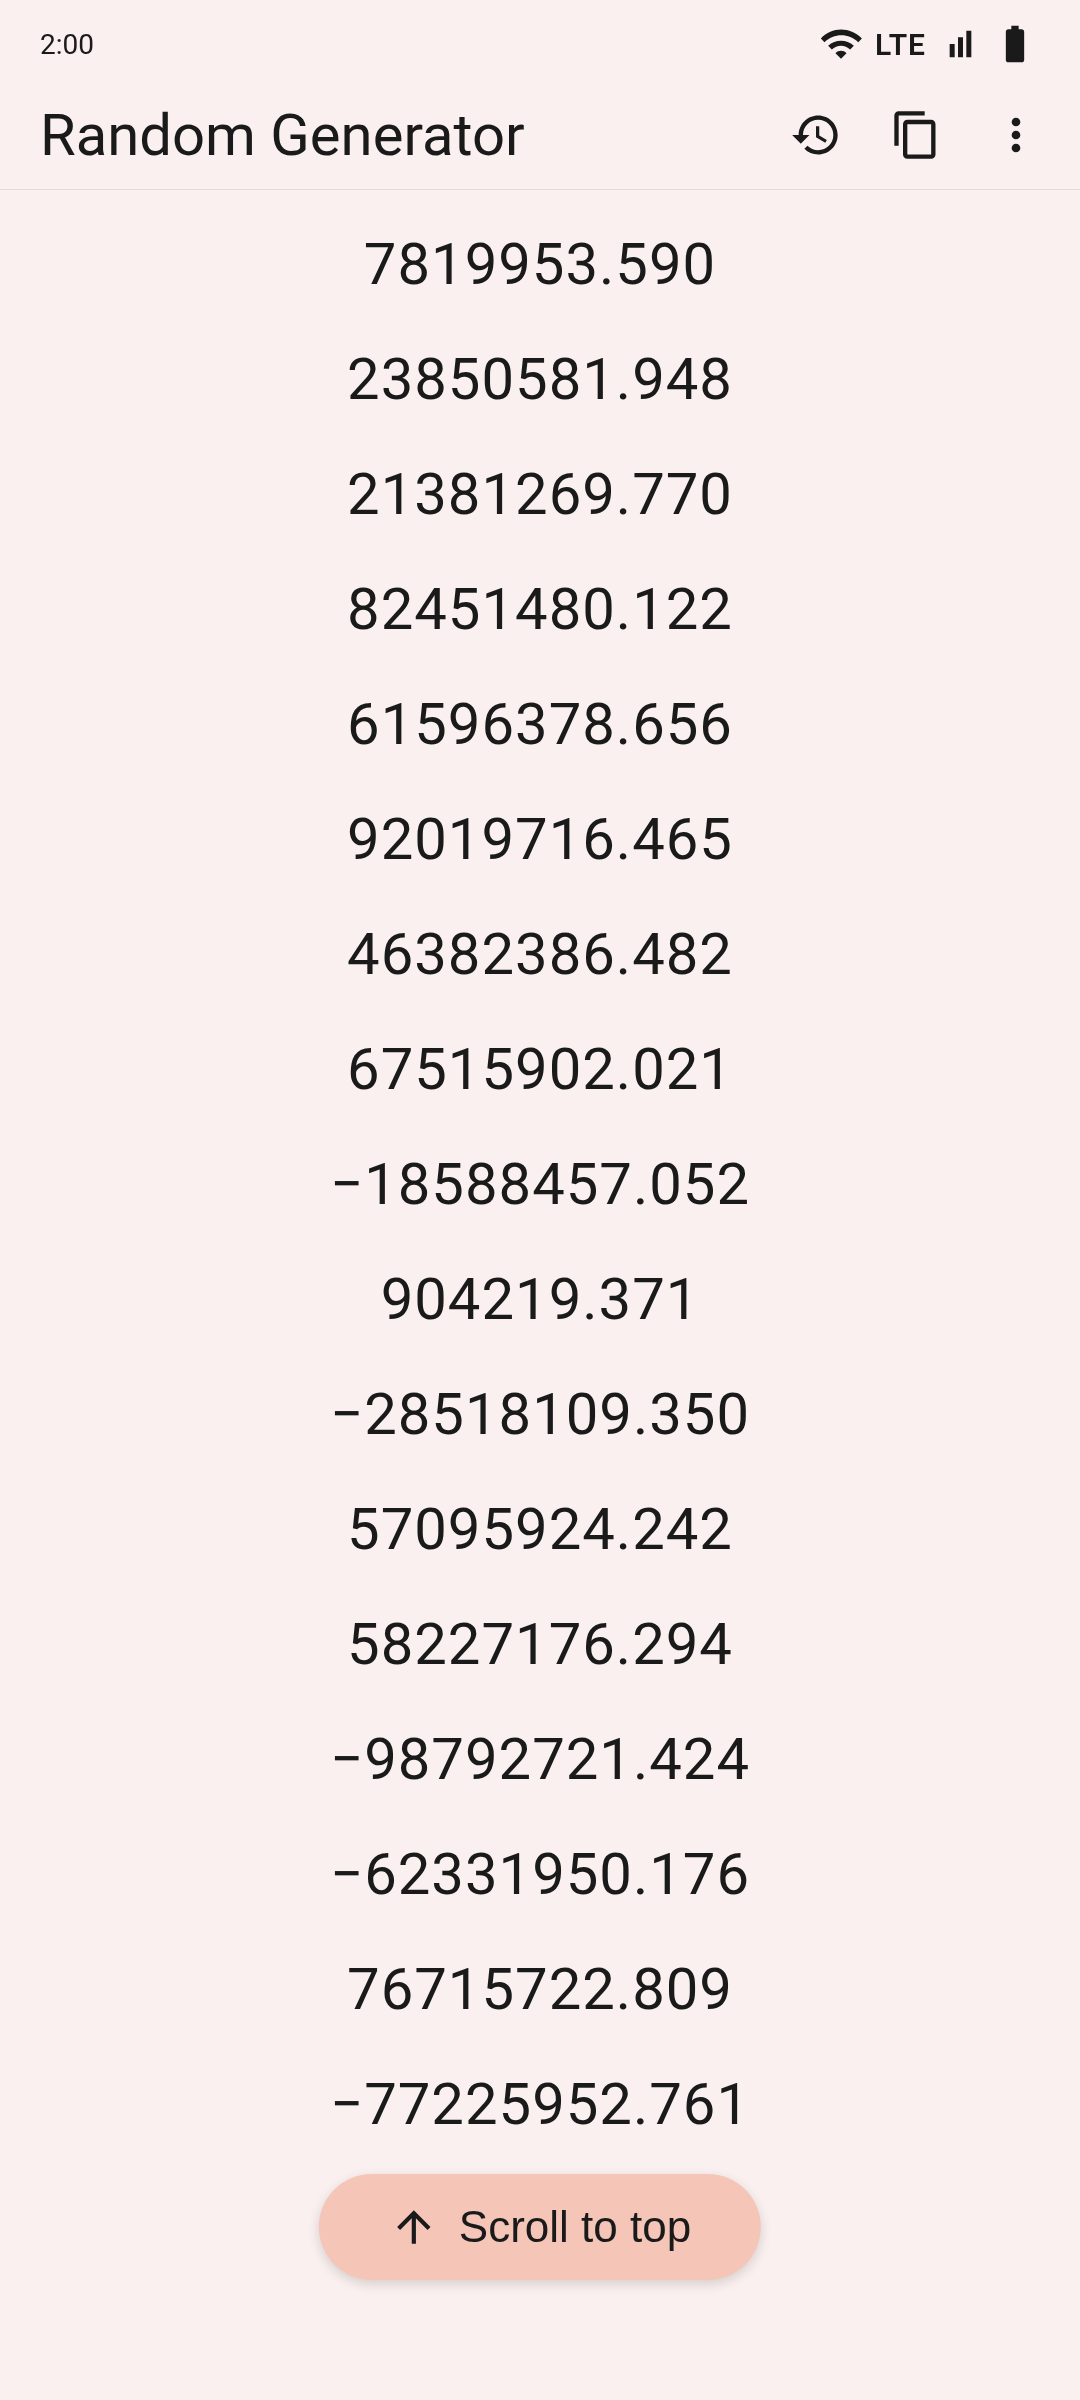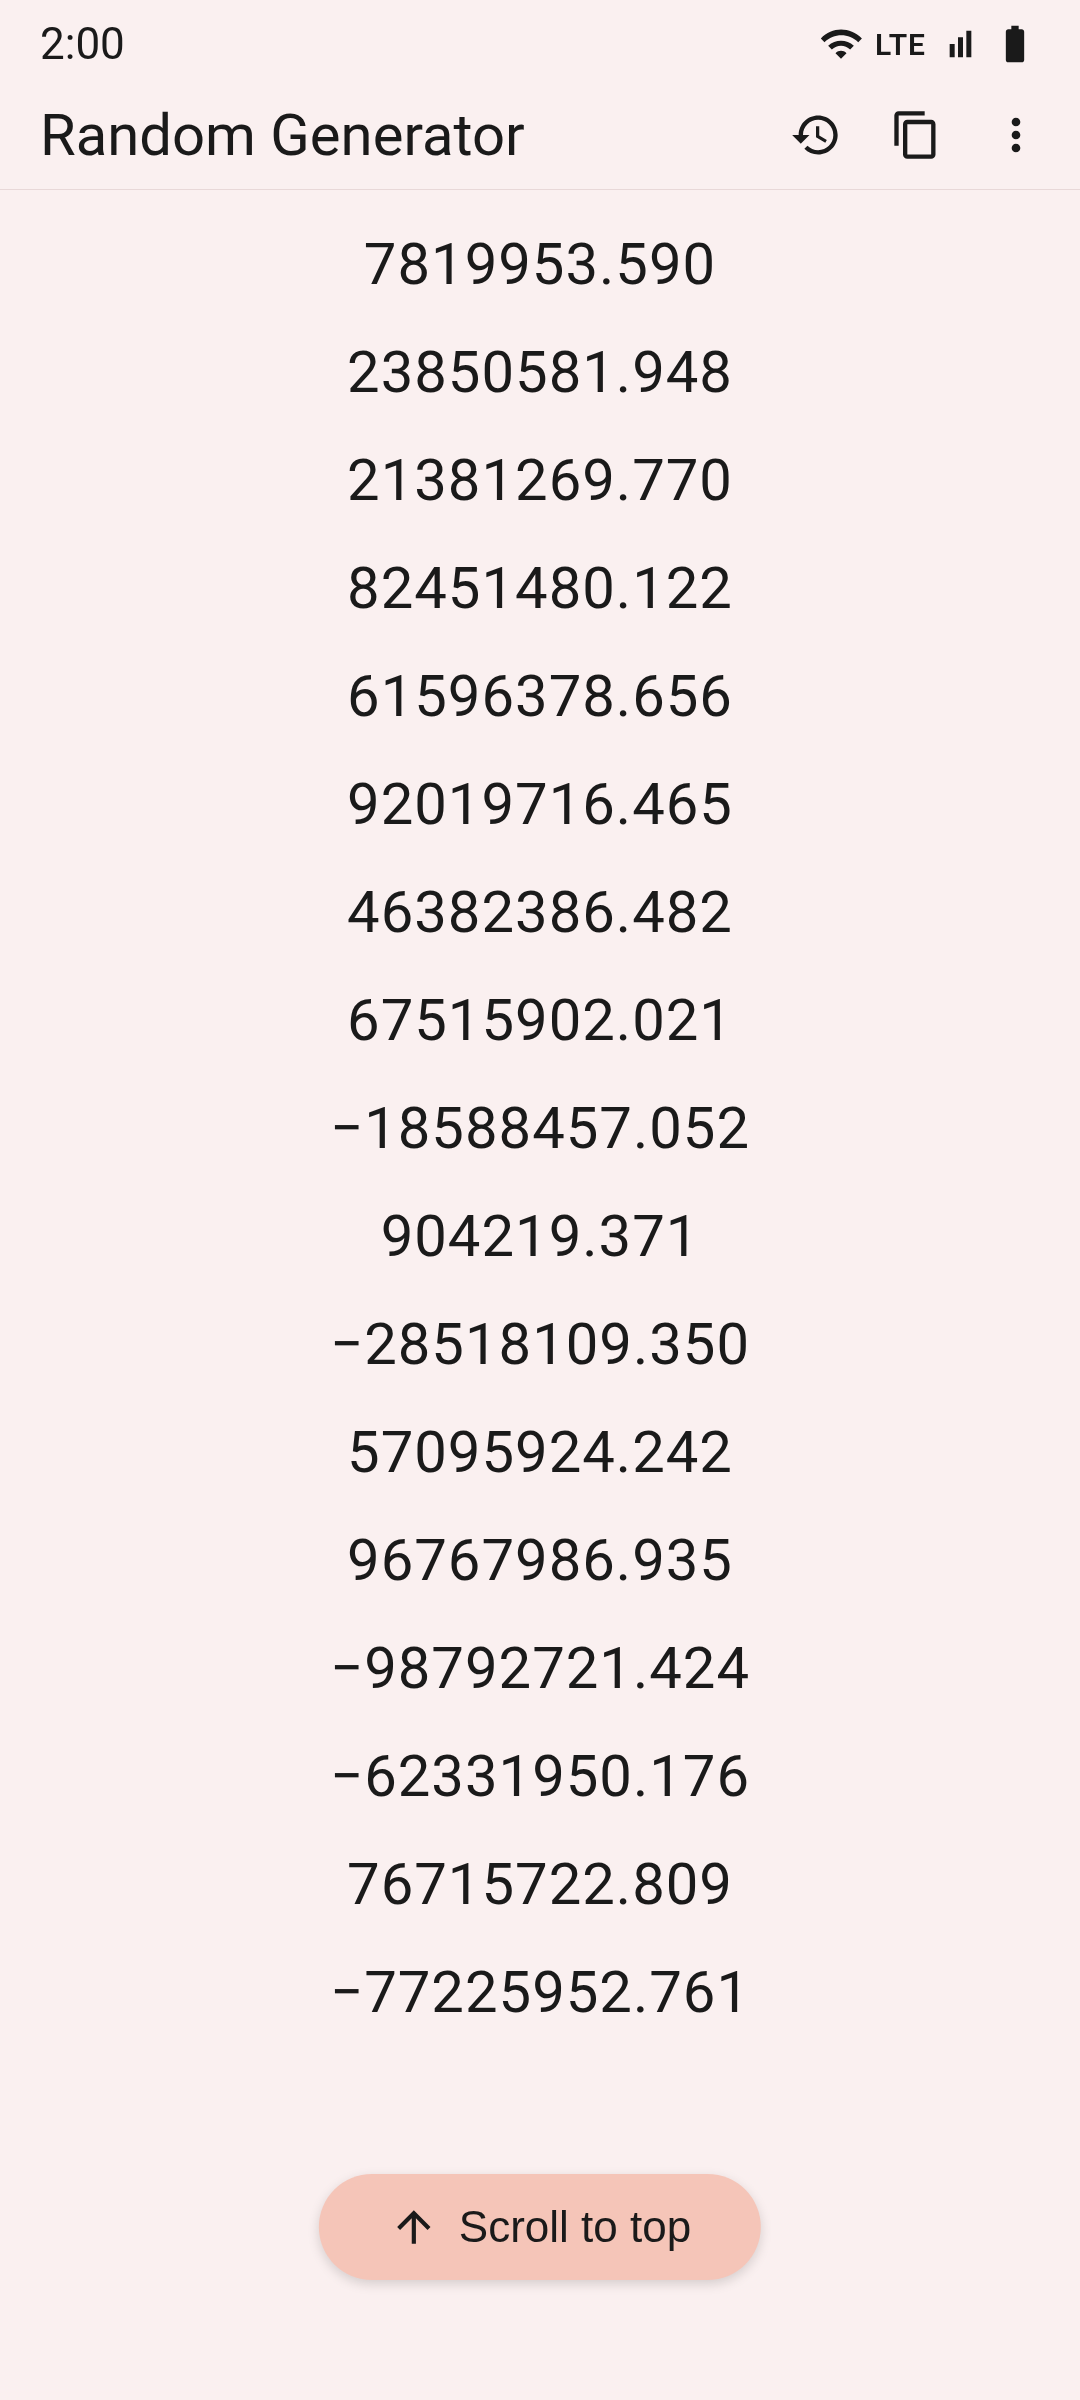--- a/index.html
+++ b/index.html
@@ -20,21 +20,21 @@
     .status-bar {
       display: flex;
       justify-content: space-between;
       align-items: center;
       padding: 18px 40px 10px 40px;
       background-color: #faf0f0;
       height: 80px;
     }
 
     .status-time {
-      font-size: 44px;
+      font-size: 28px;
       font-weight: 400;
       color: #1a1a1a;
       text-align: center;
     }
 
     .status-icons {
       display: flex;
       align-items: center;
       gap: 12px;
     }
@@ -74,20 +74,21 @@
       display: flex;
       align-items: center;
       justify-content: center;
     }
 
     .content-list {
       padding: 20px 0;
       display: flex;
       flex-direction: column;
       align-items: flex-end;
+      gap: 7px;
     }
 
     .number-item {
       font-size: 58px;
       font-weight: 400;
       color: #1a1a1a;
       padding: 20px 40px;
       text-align: center;
       width: 100%;
       letter-spacing: 1px;
@@ -174,21 +175,21 @@
     <div class="number-item">21381269.770</div>
     <div class="number-item">82451480.122</div>
     <div class="number-item">61596378.656</div>
     <div class="number-item">92019716.465</div>
     <div class="number-item">46382386.482</div>
     <div class="number-item">67515902.021</div>
     <div class="number-item">−18588457.052</div>
     <div class="number-item">904219.371</div>
     <div class="number-item">−28518109.350</div>
     <div class="number-item">57095924.242</div>
-    <div class="number-item">96767986.935</div>
+    <div class="number-item">58227176.294</div>
     <div class="number-item">−98792721.424</div>
     <div class="number-item">−62331950.176</div>
     <div class="number-item">76715722.809</div>
     <div class="number-item">−77225952.761</div>
   </div>
 
 <button class="scroll-to-top-btn">
   <svg width="50" height="50" viewBox="0 0 24 24">
     <path d="M4 12l1.41 1.41L11 7.83V20h2V7.83l5.58 5.59L20 12l-8-8-8 8z"></path>
   </svg>

